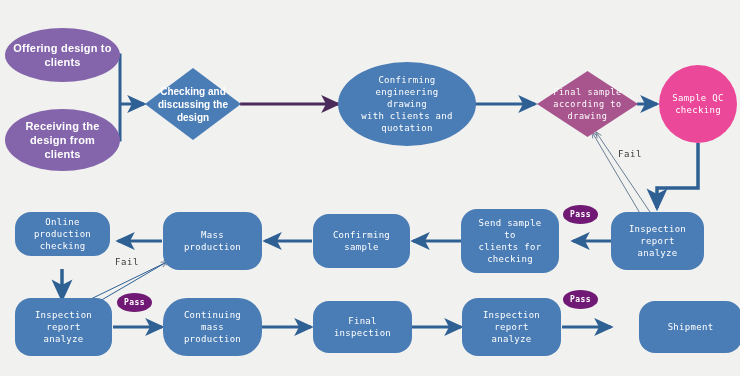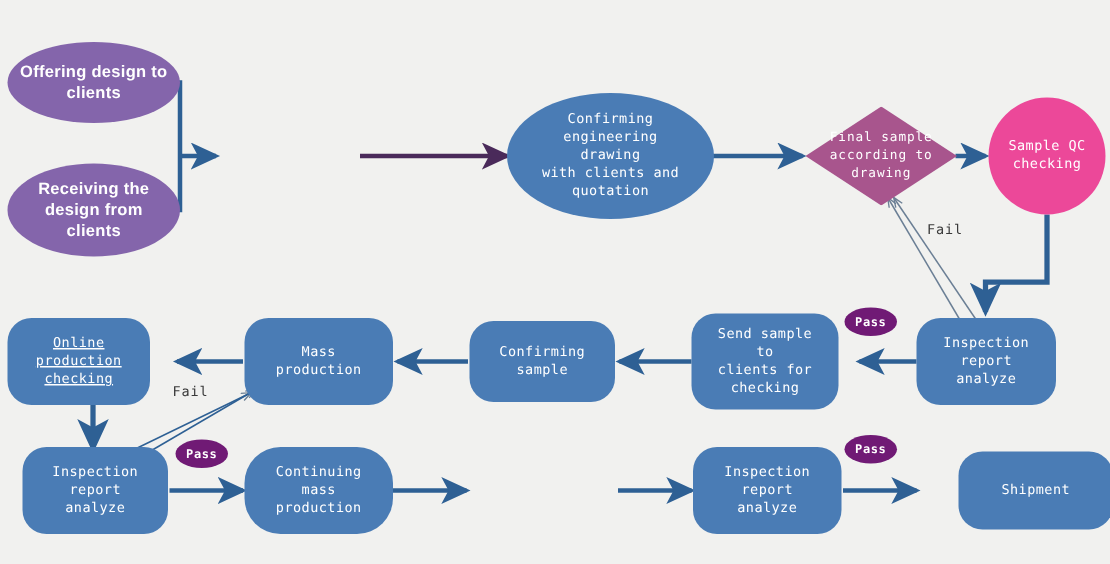--- a/index.html
+++ b/index.html
@@ -183,20 +183,26 @@
     <span class="lbl purple-label">Offering design to
 clients</span>
   </div>
 
   <div class="node ellipse" style="left:5px; top:109px; width:115px; height:62px;">
     <span class="lbl purple-label">Receiving the
 design from
 clients</span>
   </div>
 
+  <div class="diamond-wrap" style="left:145px; top:68px; width:96px; height:72px;">
+    <div class="diamond-shape"></div>
+    <div class="diamond-text sans">Checking and
+discussing the
+design</div>
+  </div>
 
   <div class="node ellipse blue" style="left:338px; top:62px; width:138px; height:84px;">
     <span class="lbl">Confirming
 engineering
 drawing
 with clients and
 quotation</span>
   </div>
 
   <div class="diamond-wrap" style="left:537px; top:71px; width:101px; height:66px;">
@@ -227,38 +233,42 @@
   <div class="node roundrect" style="left:313px; top:214px; width:97px; height:54px;">
     <span class="lbl">Confirming
 sample</span>
   </div>
 
   <div class="node roundrect" style="left:163px; top:212px; width:99px; height:58px;">
     <span class="lbl">Mass
 production</span>
   </div>
 
-  <div class="node roundrect" style="left:5px; top:212px; width:95px; height:58px;text-decoration:underline;">
+  <div class="node roundrect" style="left:15px; top:212px; width:95px; height:44px;">
     <span class="lbl">Online
 production
 checking</span>
   </div>
 
   <div class="node roundrect" style="left:15px; top:298px; width:97px; height:58px;">
     <span class="lbl">Inspection
 report
 analyze</span>
   </div>
 
   <div class="node roundrect" style="left:163px; top:298px; width:99px; height:58px;border-radius:24px;">
     <span class="lbl">Continuing
 mass
 production</span>
   </div>
 
+  <div class="node roundrect" style="left:313px; top:301px; width:99px; height:52px;">
+    <span class="lbl">Final
+inspection</span>
+  </div>
 
   <div class="node roundrect" style="left:462px; top:298px; width:99px; height:58px;">
     <span class="lbl">Inspection
 report
 analyze</span>
   </div>
 
   <div class="node roundrect" style="left:613px; top:301px; width:103px; height:52px;margin-left:26px;">
     <span class="lbl">Shipment</span>
   </div>

